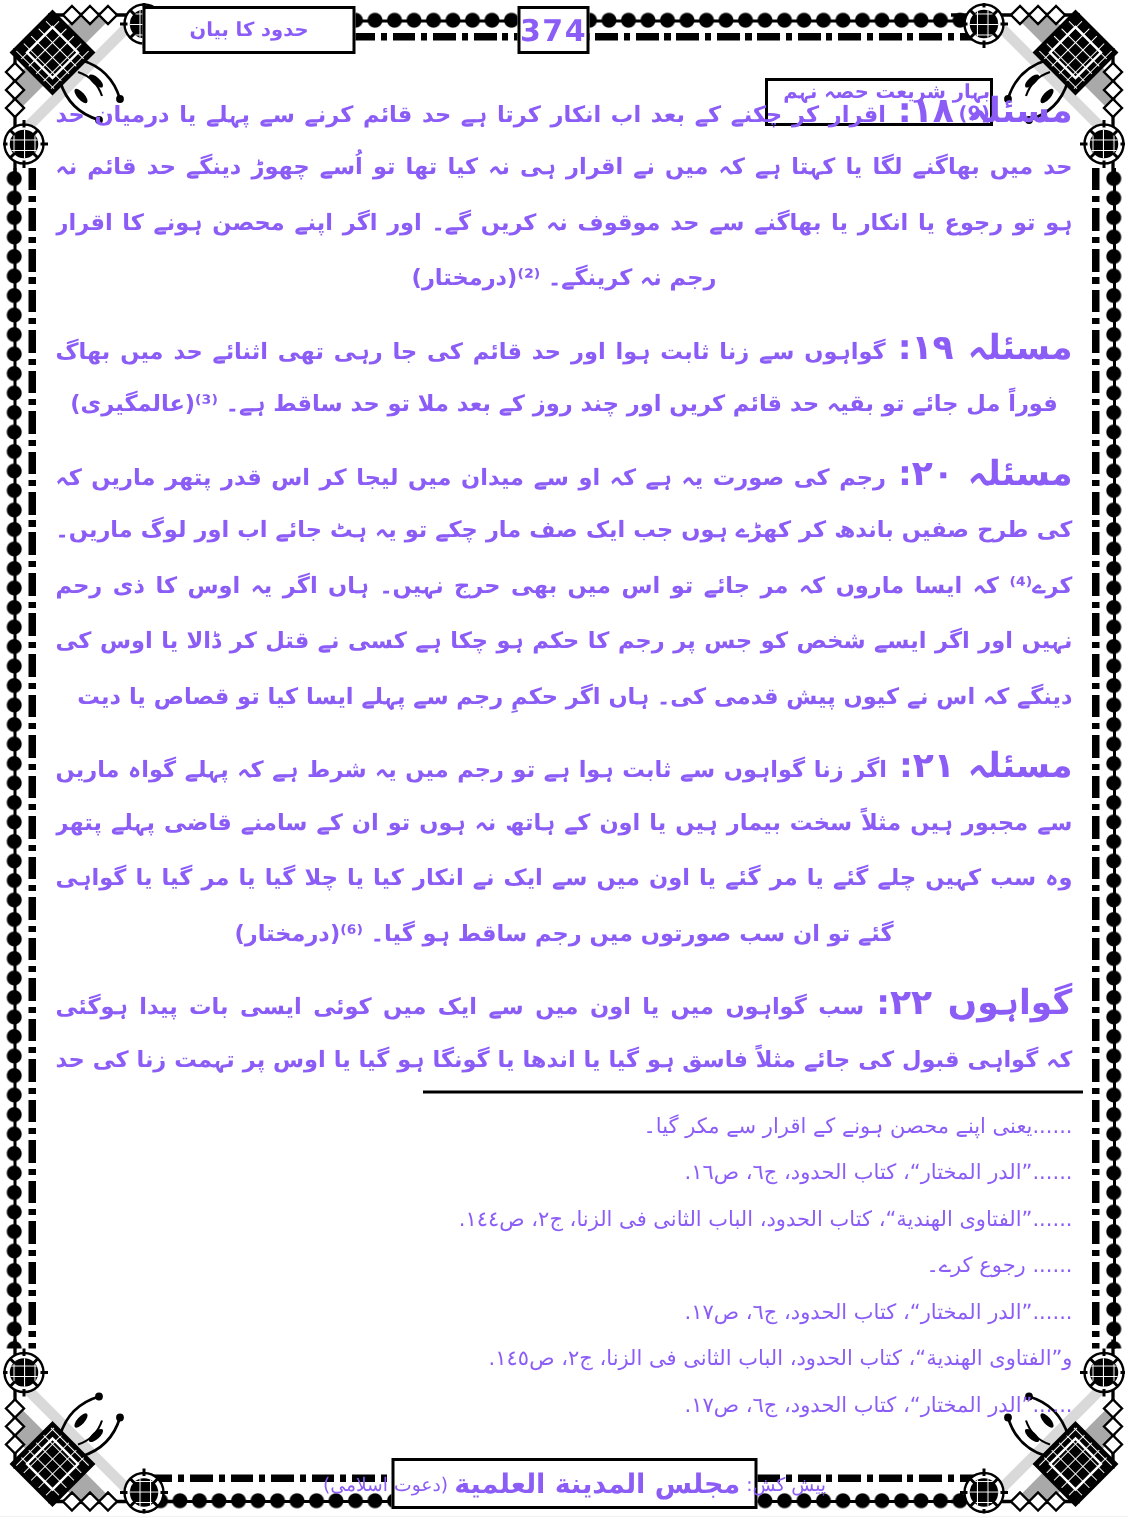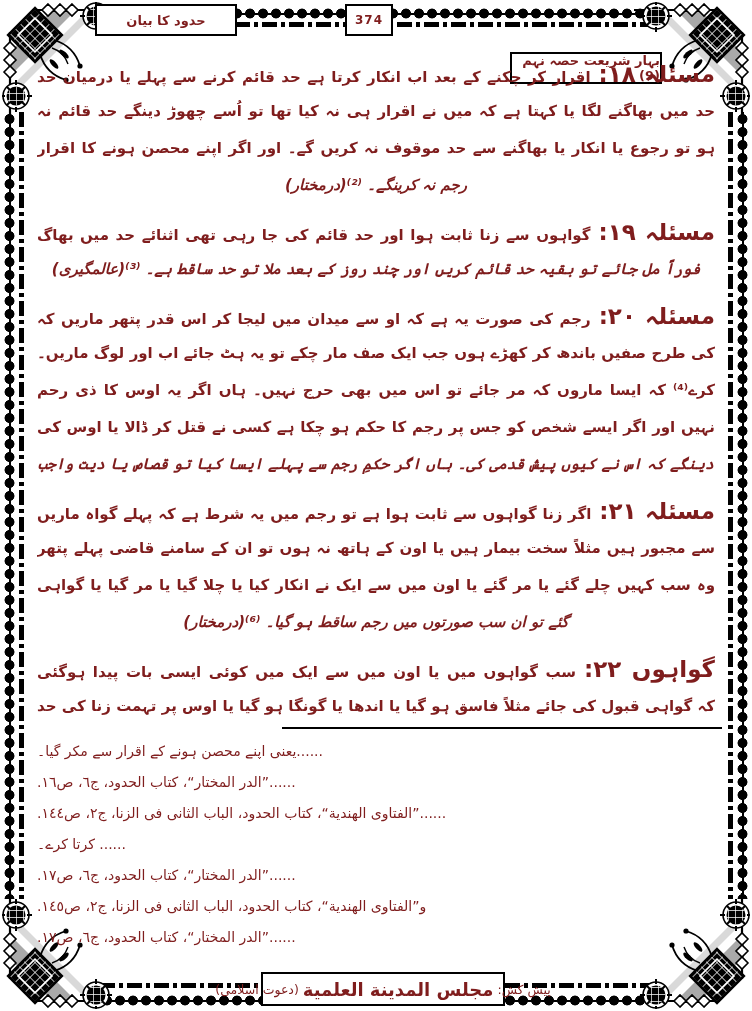--- a/index.html
+++ b/index.html
@@ -1,18 +1,18 @@
 <!DOCTYPE html>
 <html lang="ur"><head>
 <meta charset="utf-8">
 <style>
   html,body{margin:0;padding:0;background:#e8e8e8;}
   .page{
     position:relative; width:752px; height:1011px; margin:0 auto;
-    background:#ffffff; overflow:hidden; color:#7f1d1d;
+    background:#ffffff; overflow:hidden; color:#8b5cf6;
     font-family:"DejaVu Sans",sans-serif;
   }
   
   .edge{position:absolute;}
   .h-dots{
     height:13px; left:100px; right:100px;
     background:
       linear-gradient(#000,#000) left center/100% 2px no-repeat,
       radial-gradient(circle at 7px 6.5px,#000 4.6px,transparent 5.3px) left center/13px 13px repeat-x;
   }
@@ -41,39 +41,39 @@
   .c-bl{left:2px; bottom:2px; transform:scaleY(-1);}
   .c-br{right:2px; bottom:2px; transform:scale(-1,-1);}
   
   .hbox{
     position:absolute; top:4px; height:32px; background:#fff;
     border:2.5px solid #000; box-sizing:border-box;
     display:flex; align-items:center; justify-content:center;
     font-weight:bold; direction:rtl;
   }
   .box-chapter{left:95px; width:142px; font-size:13px;}
-  .box-pageno{left:345px; width:48px; font-size:12px; letter-spacing:1px; direction:ltr;}
+  .box-pageno{left:345px; width:48px; font-size:20px; letter-spacing:1px; direction:ltr;}
   .box-title{left:510px; width:152px; font-size:13px;margin-top:48px;}
   
   .body-text{
     position:absolute; top:56px; left:37px; right:37px;
     direction:rtl; font-size:15px; font-weight:bold; line-height:37px;
   }
   .para + .para{margin-top:10px;}
   .tline{
     height:37px; overflow:hidden;
     text-align:justify; text-align-last:justify;
   }
-  .tline.center{text-align:center; text-align-last:center;font-style:italic;}
+  .tline.center{text-align:right; text-align-last:center;}
   .mas-heading{font-size:23px; padding-left:8px;}
   
   .fn-sep{position:absolute; top:727px; right:30px; width:440px; height:2px; background:#000;}
   .footnotes{
     position:absolute; top:736px; left:37px; right:37px;
-    direction:rtl; text-align:left; font-weight:normal;
+    direction:rtl; text-align:right; font-weight:normal;
     font-size:14px; line-height:31px;
   }
   .fn{height:31px; overflow:hidden;}
   
   .footer-box{
     position:absolute; left:261px; top:972px; width:244px; height:34px;
     background:#fff; border:2.5px solid #000; box-sizing:border-box;
     display:flex; align-items:center; justify-content:center; gap:4px;
     direction:rtl; font-size:12.5px; white-space:nowrap;
   }
@@ -195,21 +195,21 @@
       <div class="tline">کہ گواہی قبول کی جائے مثلاً فاسق ہو گیا یا اندھا یا گونگا ہو گیا یا اوس پر تہمت زنا کی حد ماری گئی اگرچہ یہ عیوب حکم رجم کے بعد</div>
     </div>
 
   </div>
 
   <div class="fn-sep"></div>
   <div class="footnotes">
     <div class="fn">......یعنی اپنے محصن ہونے کے اقرار سے مکر گیا۔</div>
     <div class="fn">......”الدر المختار“، کتاب الحدود، ج٦، ص١٦.</div>
     <div class="fn">......”الفتاوی الهندیة“، کتاب الحدود، الباب الثانی فی الزنا، ج٢، ص١٤٤.</div>
-    <div class="fn">...... کرتا کرے۔</div>
+    <div class="fn">...... رجوع کرے۔</div>
     <div class="fn">......”الدر المختار“، کتاب الحدود، ج٦، ص١٧.</div>
     <div class="fn">و”الفتاوی الهندیة“، کتاب الحدود، الباب الثانی فی الزنا، ج٢، ص١٤٥.</div>
     <div class="fn">......”الدر المختار“، کتاب الحدود، ج٦، ص١٧.</div>
   </div>
 
   <div class="footer-box">
     <span>پیش کش:</span>
     <span class="pub">مجلس المدینة العلمیة</span>
     <span>(دعوت اسلامی)</span>
   </div>

